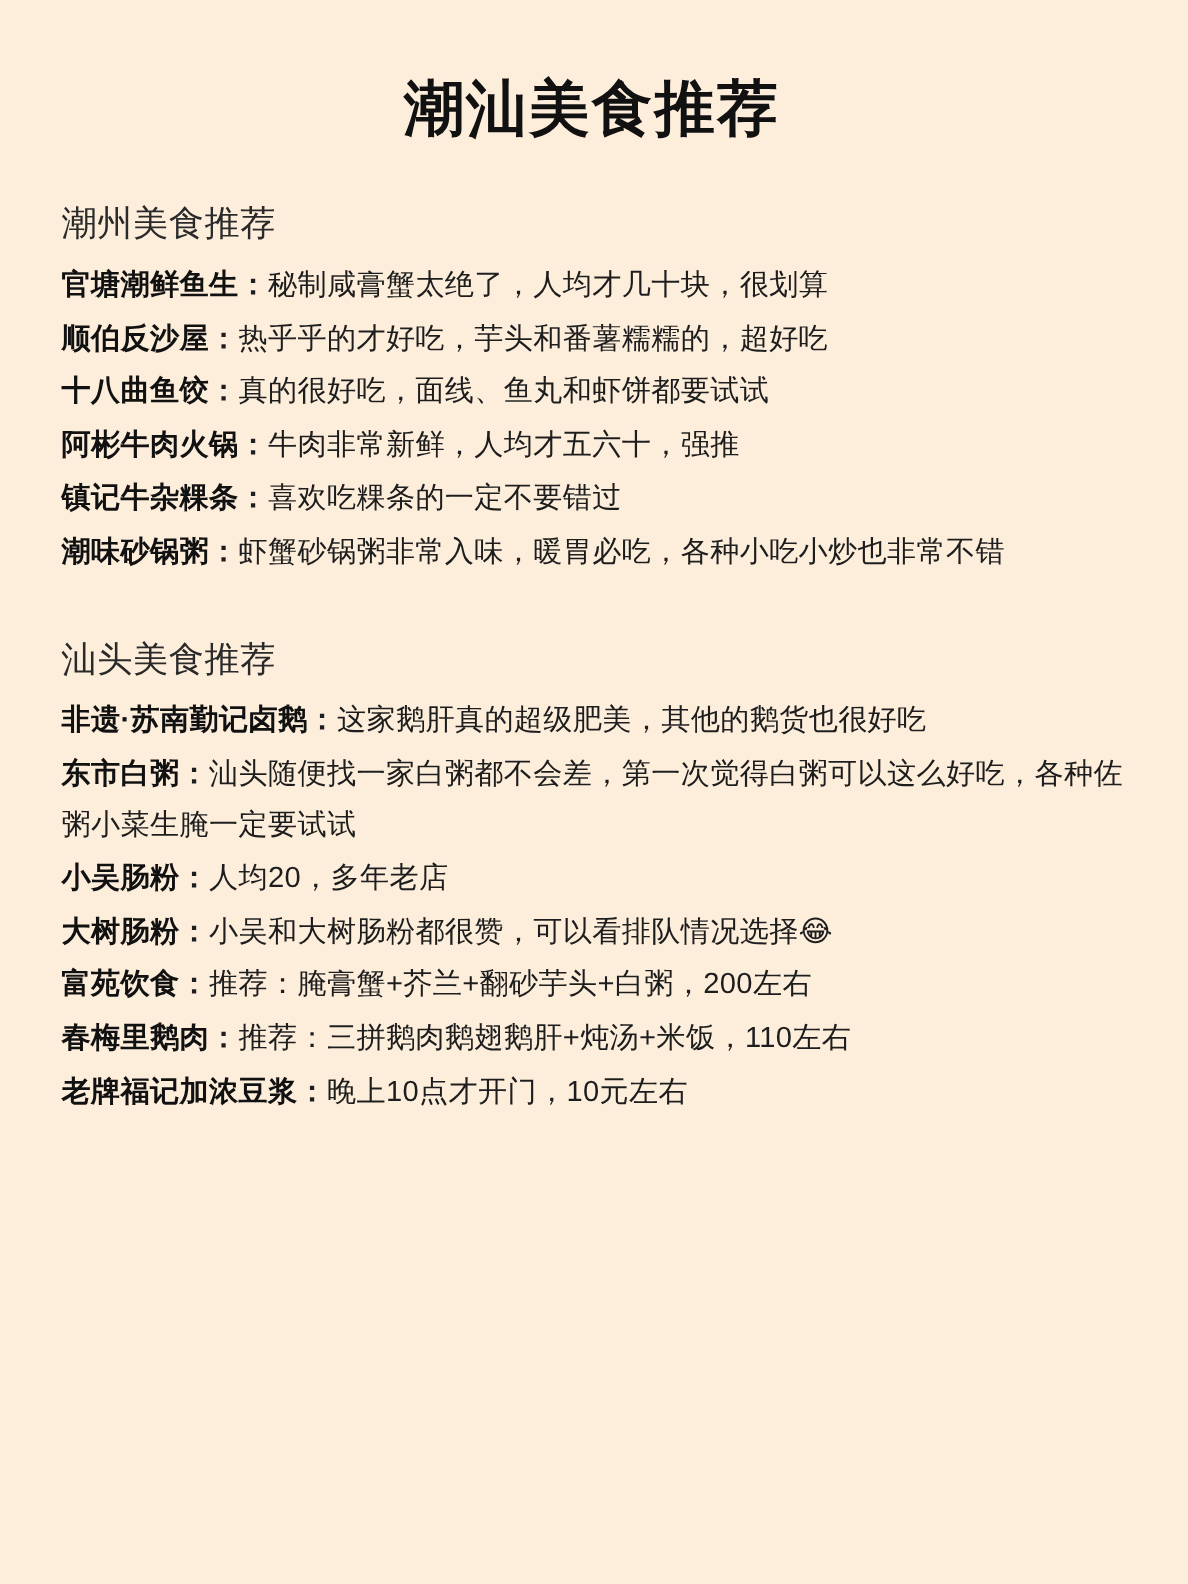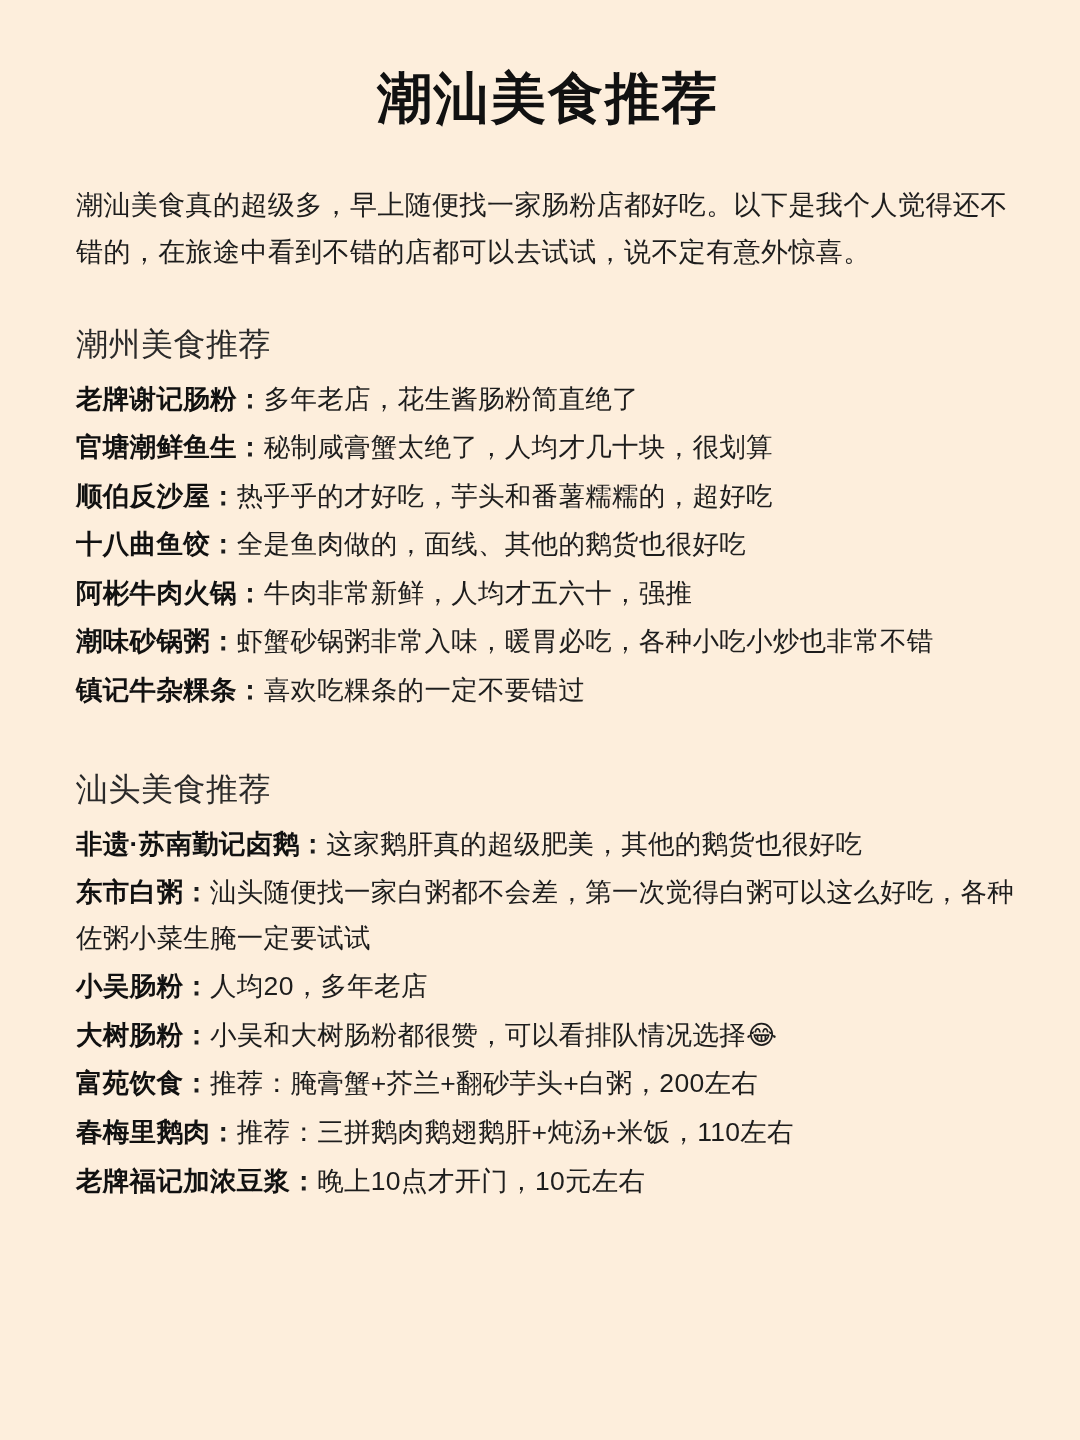--- a/index.html
+++ b/index.html
@@ -11,21 +11,21 @@
     height: 1440px;
     background: #fdeedc;
     font-family: "Liberation Sans", "DejaVu Sans", sans-serif;
     color: #1d1d1d;
     overflow: hidden;
   }
   .page {
     width: 1080px;
     height: 1440px;
     box-sizing: border-box;
-    padding: 52px 56px 0 72px;
+    padding: 52px 56px 0 52px;
     background: #fdeedc;
   }
   .title {
     text-align: center;
     font-size: 55px;
     font-weight: bold;
     letter-spacing: 2px;
     margin: 10px 0 46px 0;
     color: #111111;
   }
@@ -62,45 +62,41 @@
   .entry .desc {
     font-weight: normal;
   }
   .spacer-sm { height: 14px; }
 </style>
 </head>
 <body>
 
 <div class="page">
   <h1 class="title">潮汕美食推荐</h1>
-  <p class="intro">潮汕美食真的超级多，早上随便找一家肠粉店都好吃。以下是我个人觉得还不错的，在旅途中看到不错的店都可以去试试，说不定有意外惊喜。</p>
 
   <div class="section">
     <div class="section-title">潮州美食推荐</div>
     <div class="entry-list">
-      <p class="entry">
-        <span class="name">老牌谢记肠粉</span><span class="sep">：</span><span class="desc">多年老店，花生酱肠粉简直绝了</span>
-      </p>
       <p class="entry">
         <span class="name">官塘潮鲜鱼生</span><span class="sep">：</span><span class="desc">秘制咸膏蟹太绝了，人均才几十块，很划算</span>
       </p>
       <p class="entry">
         <span class="name">顺伯反沙屋</span><span class="sep">：</span><span class="desc">热乎乎的才好吃，芋头和番薯糯糯的，超好吃</span>
       </p>
       <p class="entry">
-        <span class="name">十八曲鱼饺</span><span class="sep">：</span><span class="desc">全是鱼肉做的，面线、其他的鹅货也很好吃</span>
+        <span class="name">十八曲鱼饺</span><span class="sep">：</span><span class="desc">真的很好吃，面线、鱼丸和虾饼都要试试</span>
       </p>
       <p class="entry">
         <span class="name">阿彬牛肉火锅</span><span class="sep">：</span><span class="desc">牛肉非常新鲜，人均才五六十，强推</span>
       </p>
       <p class="entry">
-        <span class="name">潮味砂锅粥</span><span class="sep">：</span><span class="desc">虾蟹砂锅粥非常入味，暖胃必吃，各种小吃小炒也非常不错</span>
+        <span class="name">镇记牛杂粿条</span><span class="sep">：</span><span class="desc">喜欢吃粿条的一定不要错过</span>
       </p>
       <p class="entry">
-        <span class="name">镇记牛杂粿条</span><span class="sep">：</span><span class="desc">喜欢吃粿条的一定不要错过</span>
+        <span class="name">潮味砂锅粥</span><span class="sep">：</span><span class="desc">虾蟹砂锅粥非常入味，暖胃必吃，各种小吃小炒也非常不错</span>
       </p>
     </div>
   </div>
 
   <div class="spacer-sm"></div>
 
   <div class="section">
     <div class="section-title">汕头美食推荐</div>
     <div class="entry-list">
       <p class="entry">

